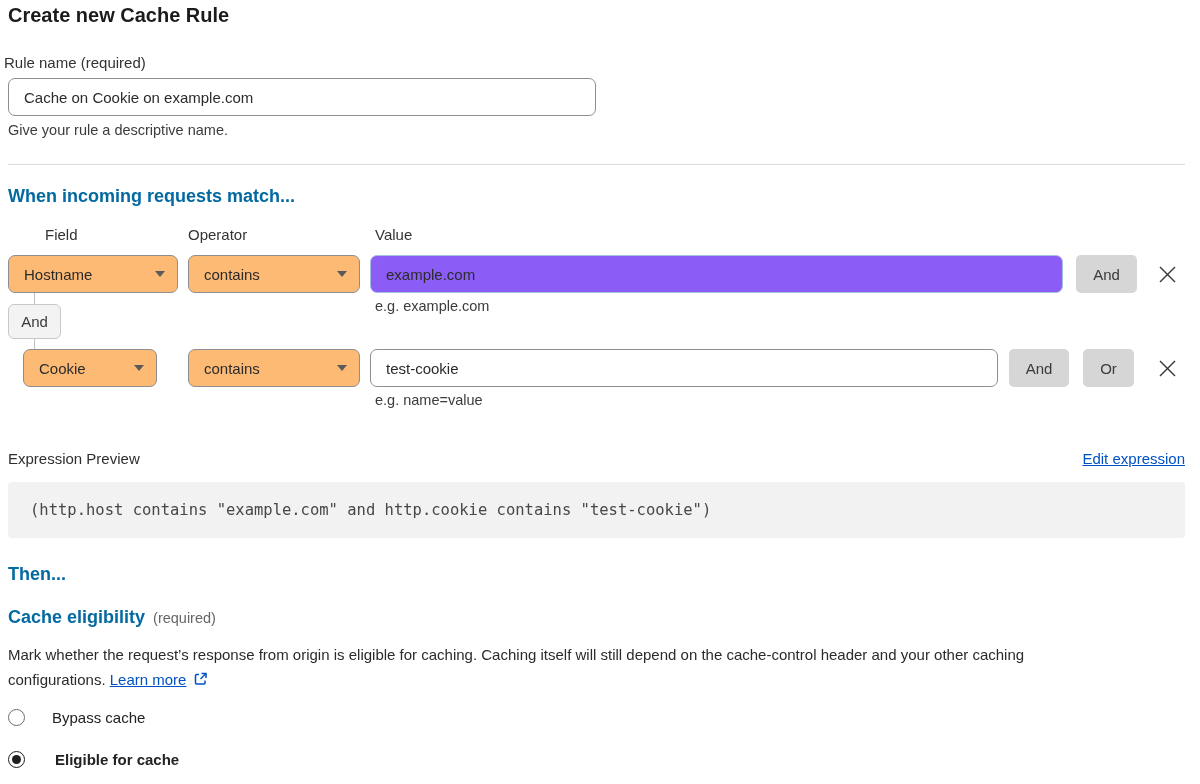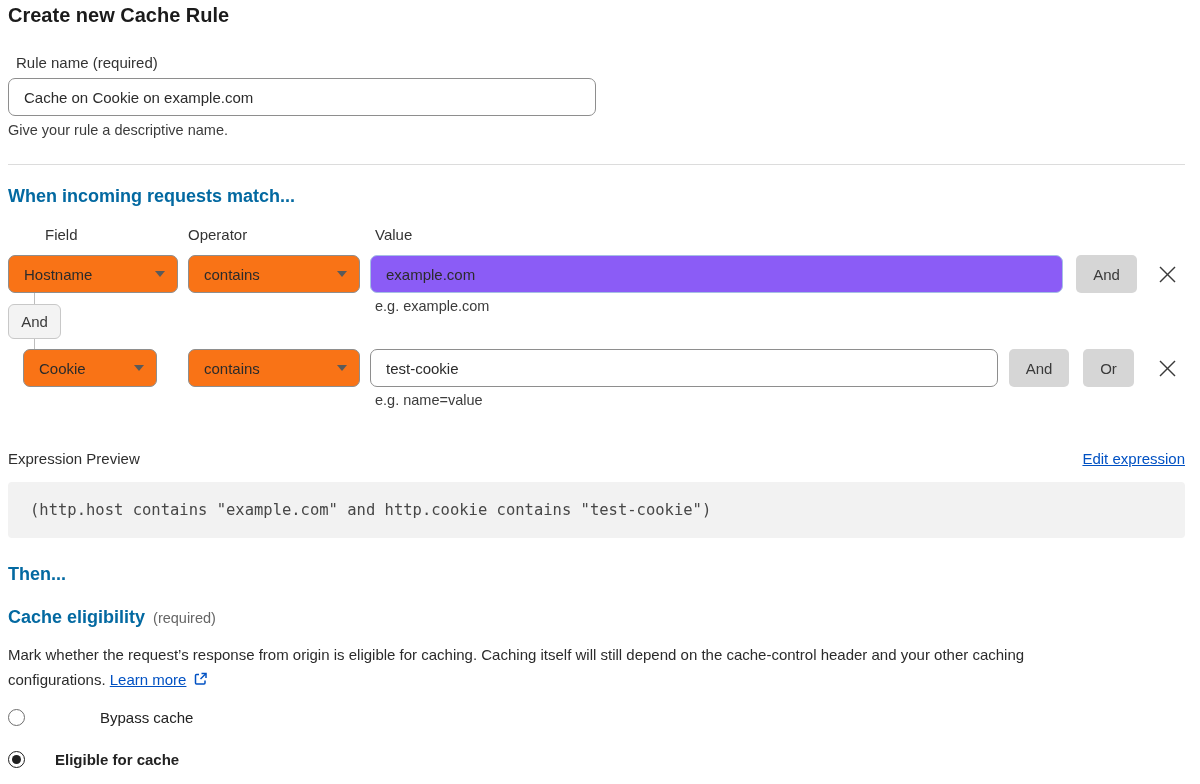--- a/index.html
+++ b/index.html
@@ -16,21 +16,21 @@
     padding: 0 15px; font-size: 15px; color: #2b2b2b; background: #fff;
     font-family: "Liberation Sans", sans-serif; outline: none; width: 100%;
   }
   .text-input.focused { background: #8b5cf6; border-color: #a6c0e4; }
 
   .divider { height: 1px; background: #dcdcdc; }
 
   .section-heading { font-size: 18px; font-weight: 700; color: #0369a1; }
 
   .select {
-    height: 38px; border: 1px solid #8e8e8e; border-radius: 7px; background: #f97316;
+    height: 38px; border: 1px solid #8e8e8e; border-radius: 7px; background: #fdba74;
     display: flex; align-items: center; justify-content: space-between;
     padding: 0 12px 0 15px; font-size: 15px; color: #2b2b2b; cursor: pointer;
   }
   .caret {
     width: 0; height: 0; border-left: 5px solid transparent;
     border-right: 5px solid transparent; border-top: 6px solid #5a5a5a;
   }
 
   .gray-btn {
     height: 38px; background: #d6d6d6; border: none; border-radius: 5px;
@@ -71,21 +71,21 @@
   .radio.selected { border-color: #1f1f1f; }
   .radio.selected::after { content: ""; width: 9px; height: 9px; border-radius: 50%; background: #1f1f1f; }
   .radio-label { margin-left: 27px; font-size: 15px; color: #222; }
   .radio-label.bold { font-weight: 700; margin-left: 30px; }
 </style>
 </head>
 <body>
 
 <h1 class="abs page-title">Create new Cache Rule</h1>
 
-<div class="abs field-label" style="left:16px; top:54px;text-align:center;">Rule name (required)</div>
+<div class="abs field-label" style="left:4px; top:54px;text-align:center;">Rule name (required)</div>
 <div class="abs" style="left:8px; top:78px; width:588px;">
   <input class="text-input" type="text" value="Cache on Cookie on example.com" style="">
 </div>
 <div class="abs helper" style="left:8px; top:122px;">Give your rule a descriptive name.</div>
 
 <div class="abs divider" style="left:8px; top:164px; width:1177px;"></div>
 
 <div class="abs section-heading" style="left:8px; top:186px;">When incoming requests match...</div>
 
 <div class="abs field-label" style="left:8px; top:226px;margin-left:37px;">Field</div>
@@ -151,20 +151,20 @@
   <span>Mark whether the request’s response from origin is eligible for caching. Caching itself will still depend on the cache-control header and your other caching</span><br>
   <span>configurations.</span>
   <a class="link">Learn more</a>
   <svg width="14" height="14" viewBox="0 0 14 14" style="vertical-align:-1px; margin-left:3px;">
     <path d="M5 2.5 H2.5 A1 1 0 0 0 1.5 3.5 V11 A1 1 0 0 0 2.5 12 H10 A1 1 0 0 0 11 11 V8.5" fill="none" stroke="#0051c3" stroke-width="1.5"></path>
     <path d="M7.5 1.5 H12 V6" fill="none" stroke="#0051c3" stroke-width="1.5"></path>
     <line x1="12" y1="1.5" x2="6.5" y2="7" stroke="#0051c3" stroke-width="1.5"></line>
   </svg>
 </div>
 
-<div class="abs radio-row" style="left:8px; top:709px;gap:48px;">
+<div class="abs radio-row" style="left:8px; top:709px;">
   <span class="radio"></span>
   <span class="radio-label">Bypass cache</span>
 </div>
 <div class="abs radio-row" style="left:8px; top:751px;">
   <span class="radio selected"></span>
   <span class="radio-label bold">Eligible for cache</span>
 </div>
 
 </body></html>

